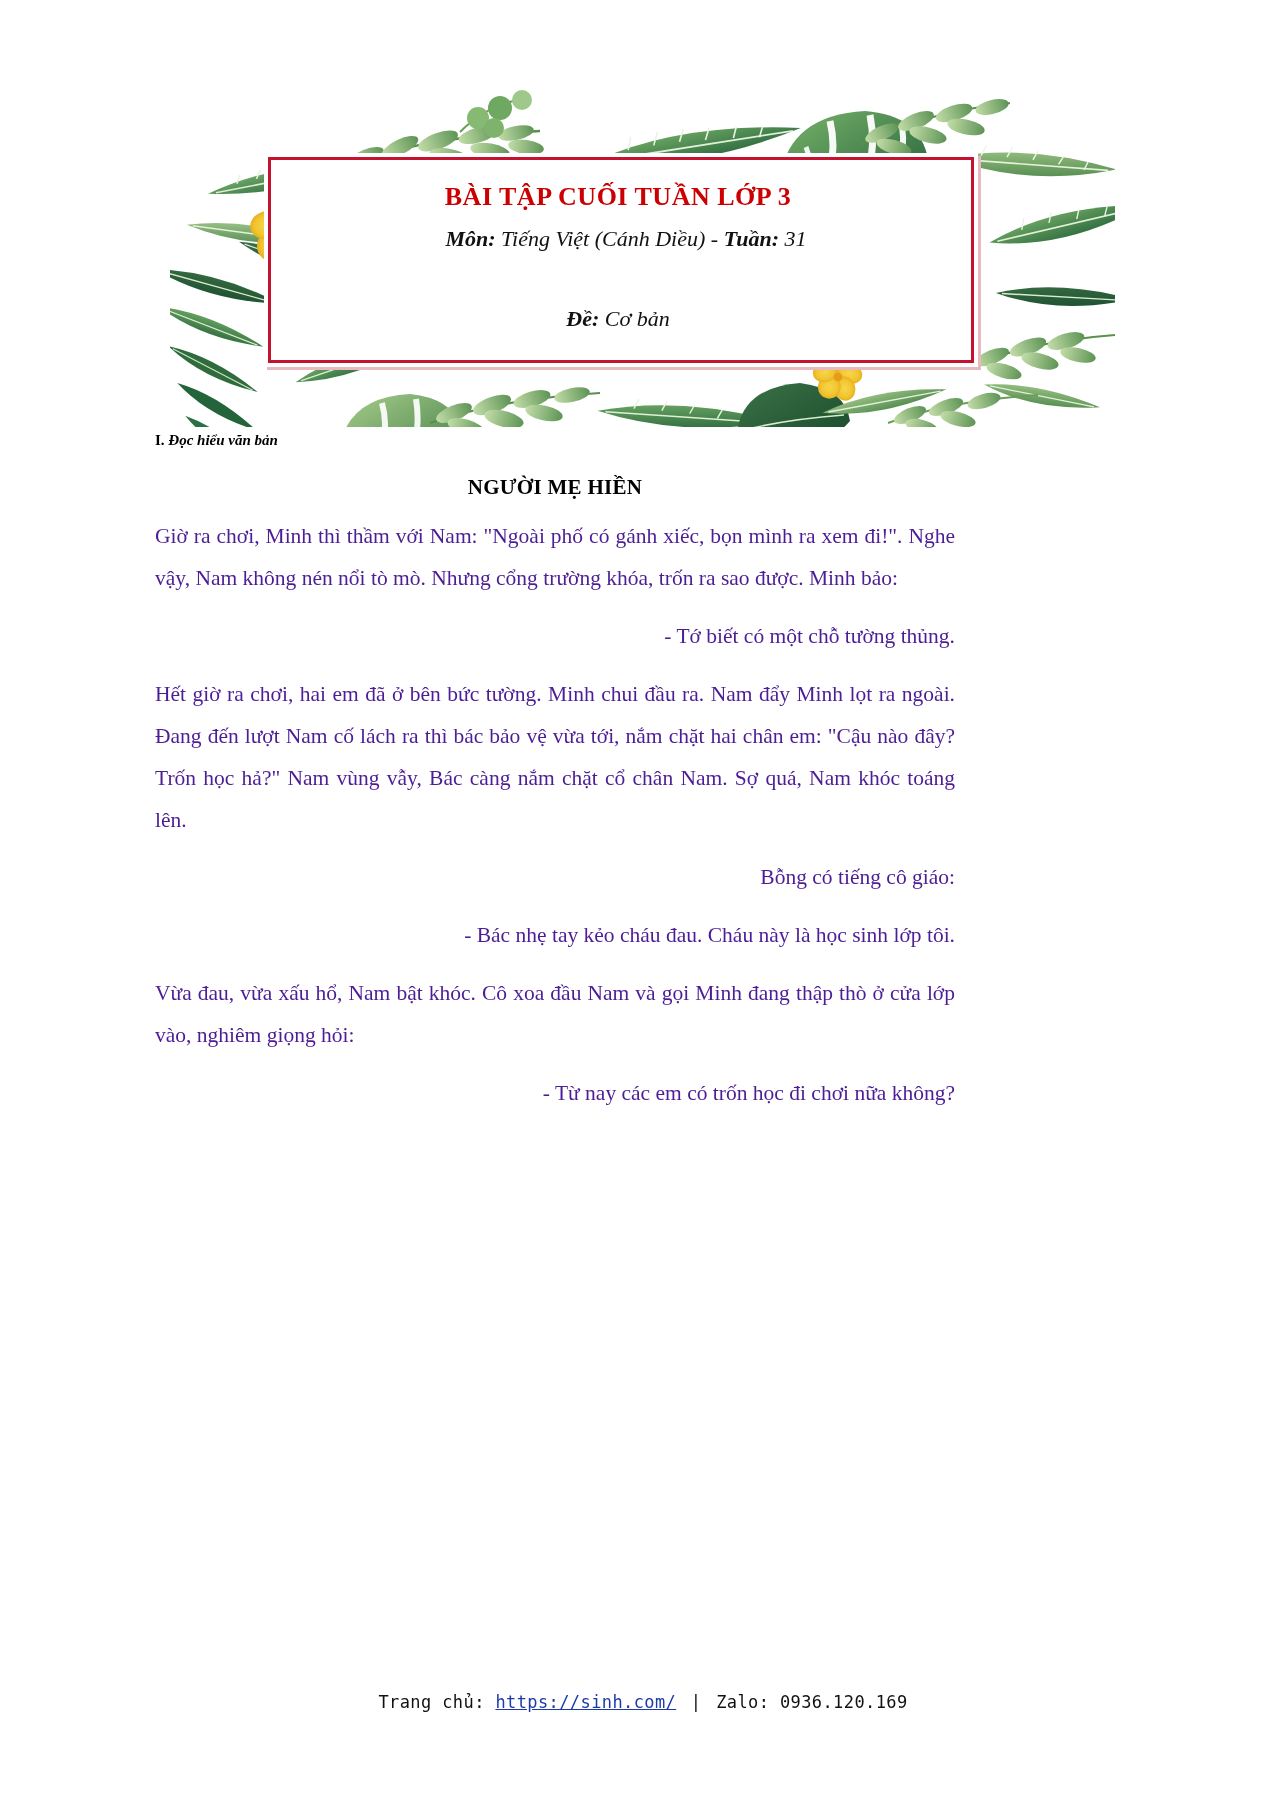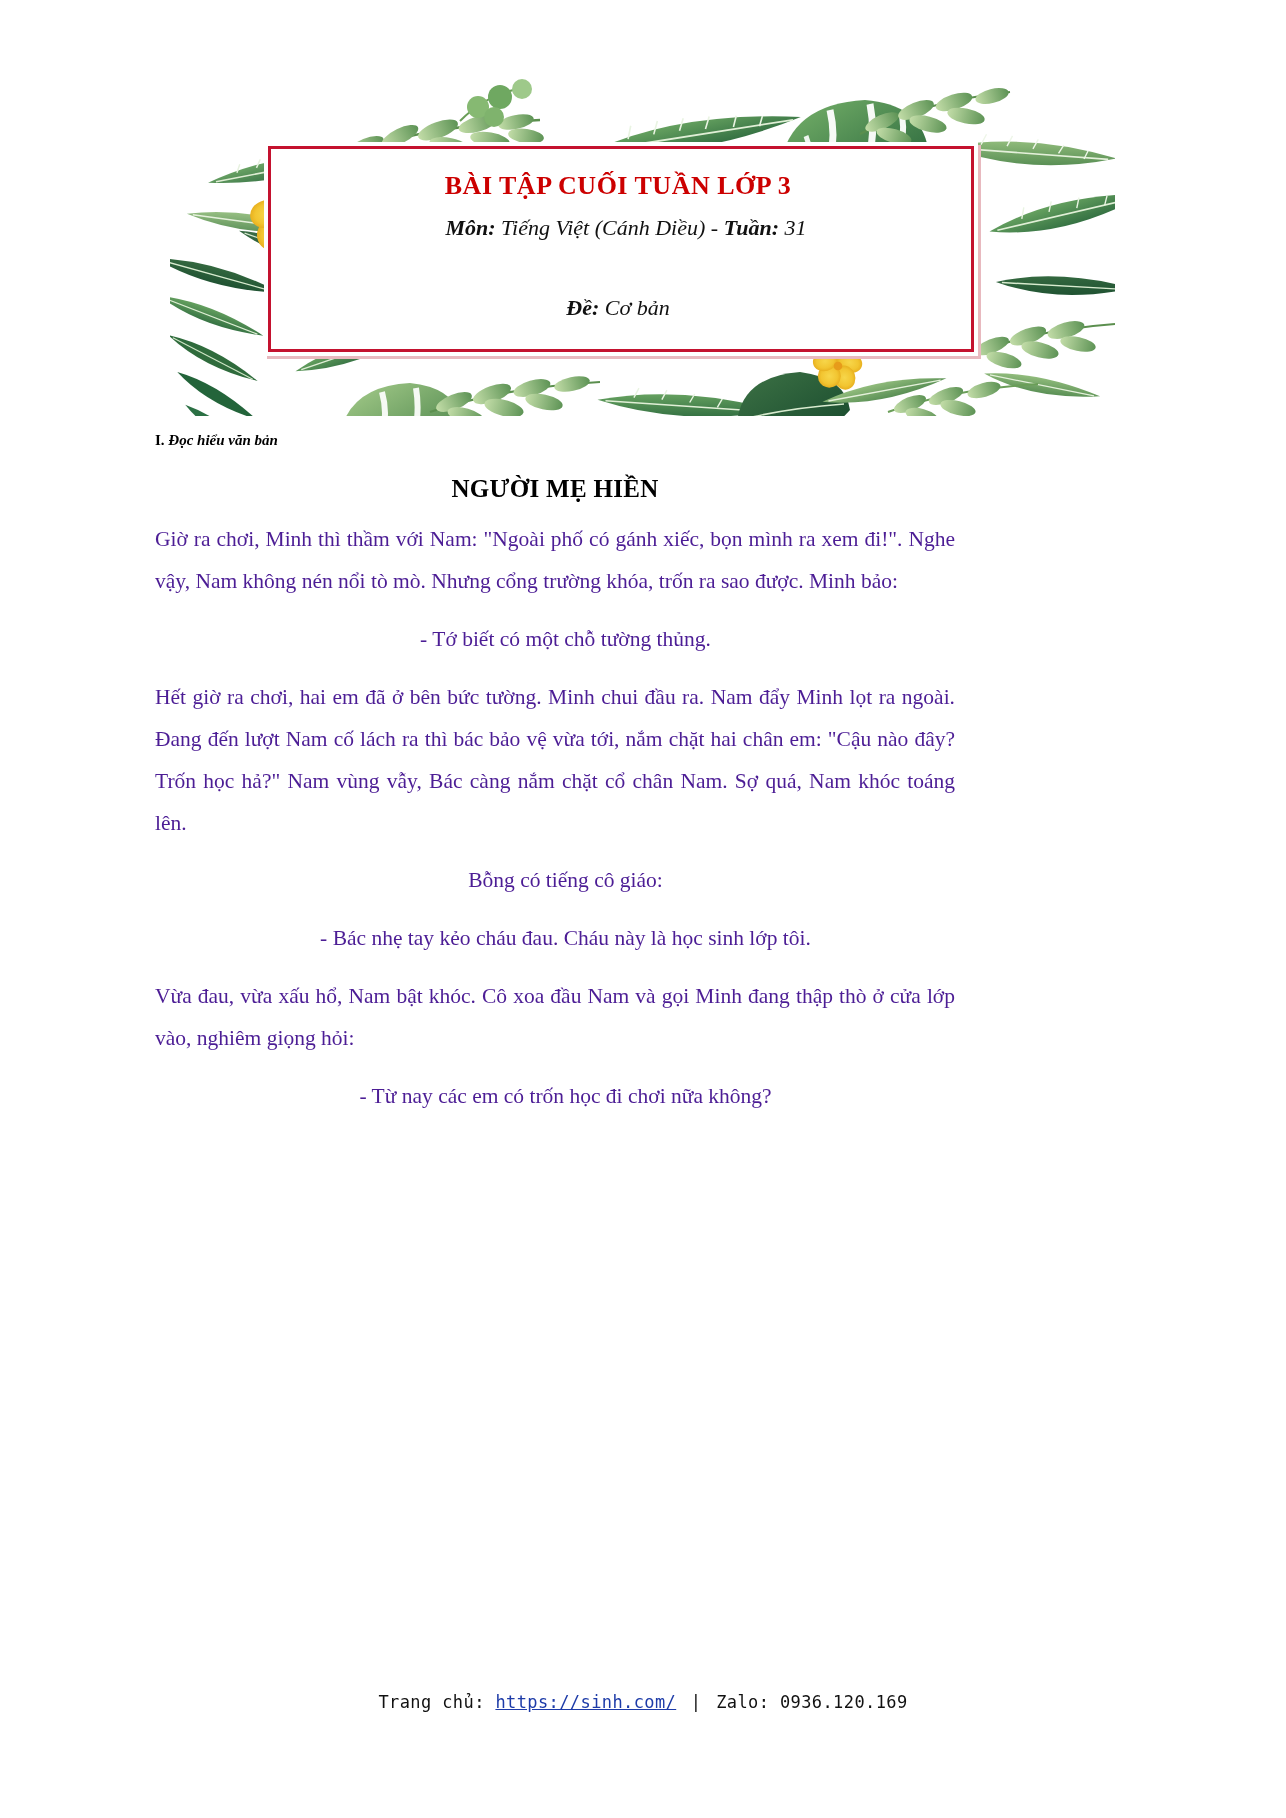--- a/index.html
+++ b/index.html
@@ -14,21 +14,21 @@
     margin: 0 auto;
     background: #ffffff;
     overflow: hidden;
     font-family: "Liberation Serif", "DejaVu Serif", serif;
   }
 
   
   .banner {
     position: absolute;
     left: 170px;
-    top: 66px;
+    top: 77px;
     width: 945px;
     height: 350px;
   }
   .banner-deco {
     position: absolute;
     left: 0; top: 0;
     width: 100%; height: 100%;
     pointer-events: none;
   }
   .banner-frame-outer {
@@ -89,36 +89,36 @@
   }
   .section-heading {
     font-size: 15px;
     font-weight: bold;
     font-style: italic;
     color: #000000;
     margin: 0 0 26px 0;
   }
   .section-heading .numeral { font-style: normal; }
   .story-title {
-    font-size: 25px;
+    font-size: 21px;
     font-weight: bold;
     text-align: center;
     color: #000000;
     margin: 0 0 16px 0;
     letter-spacing: 0.3px;
   }
   p.para {
     font-size: 21.5px;
     line-height: 1.95;
     color: #4c1d95;
     margin: 0 0 16px 0;
     text-align: justify;
     text-justify: inter-word;
   }
-  p.para.nojust { text-align: center; margin-left: 21px; }
+  p.para.nojust { text-align: right; margin-left: 21px; }
 
   
   .footer {
     position: absolute;
     left: 0;
     top: 1692px;
     width: 100%;
     text-align: center;
     font-family: "DejaVu Sans Mono", "Liberation Mono", monospace;
     font-size: 17px;

